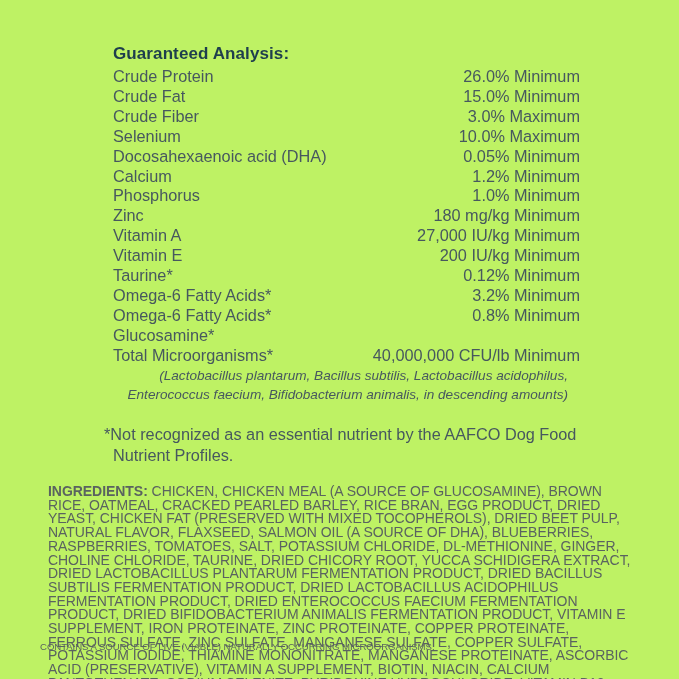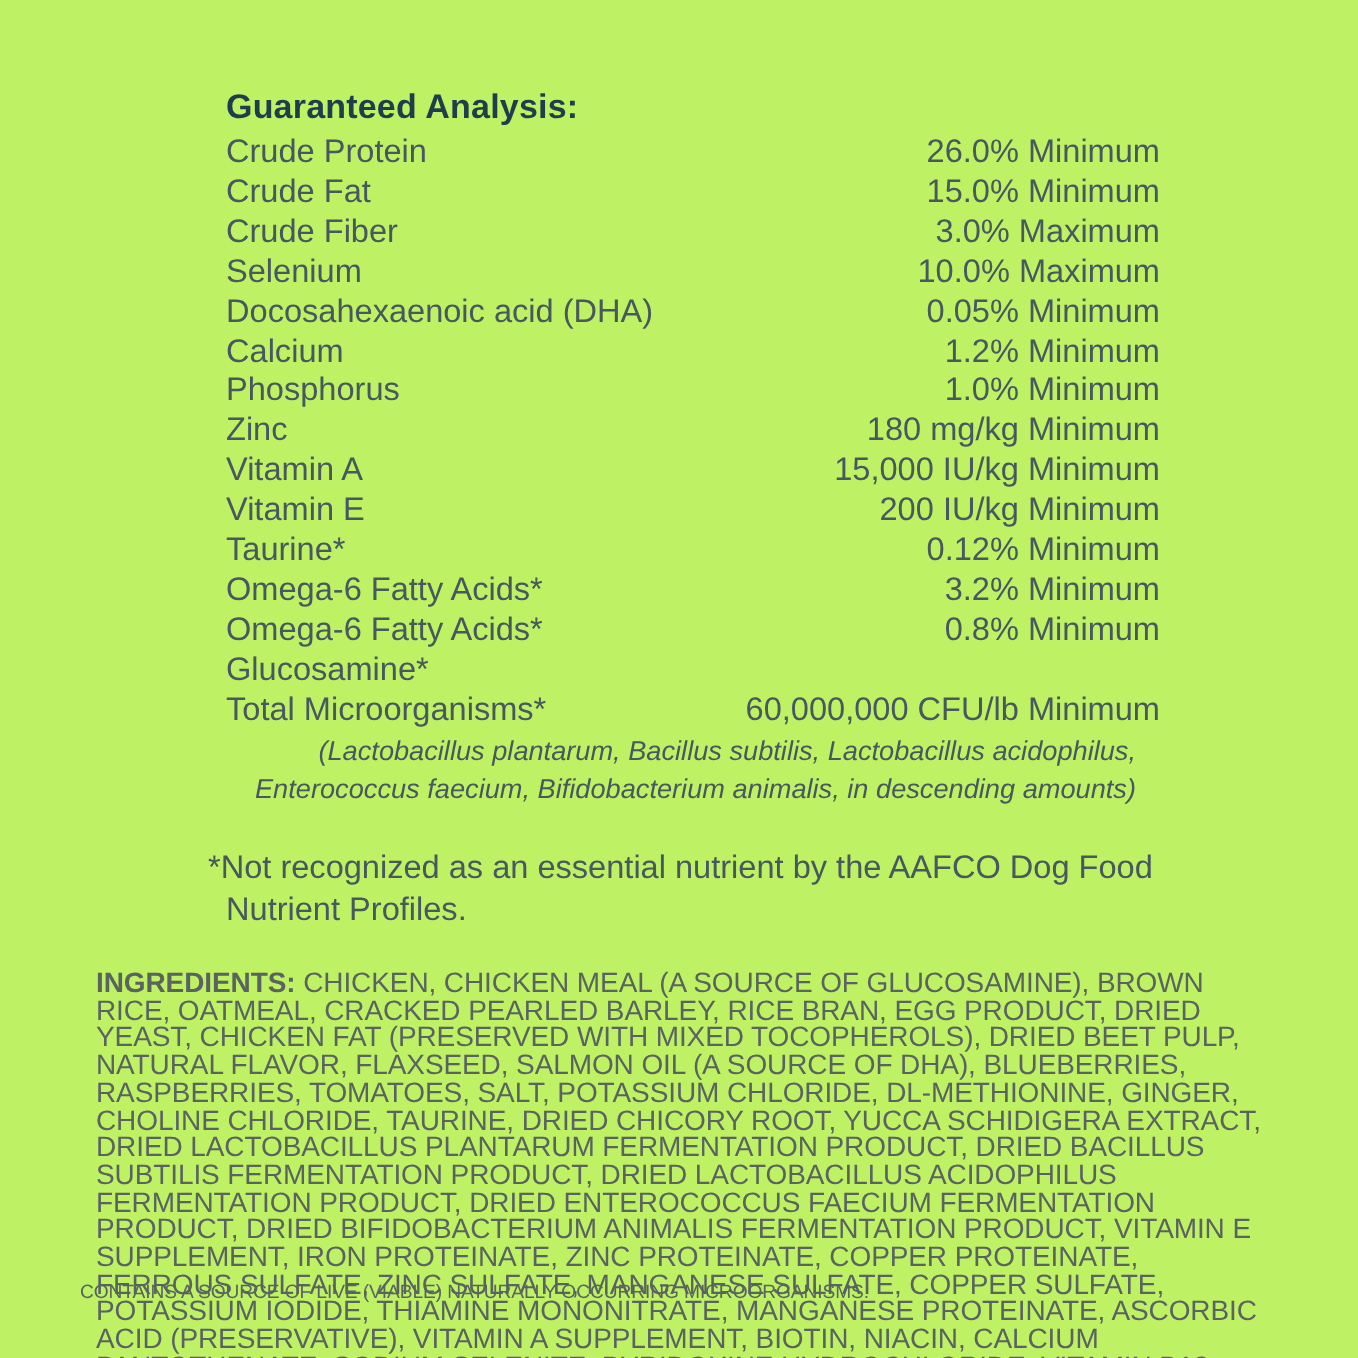--- a/index.html
+++ b/index.html
@@ -115,21 +115,21 @@
       <div class="ga-row">
         <span class="nutrient-name">Phosphorus</span>
         <span class="nutrient-value">1.0% Minimum</span>
       </div>
       <div class="ga-row">
         <span class="nutrient-name">Zinc</span>
         <span class="nutrient-value">180 mg/kg Minimum</span>
       </div>
       <div class="ga-row">
         <span class="nutrient-name">Vitamin A</span>
-        <span class="nutrient-value">15,000 IU/kg Minimum</span>
+        <span class="nutrient-value">27,000 IU/kg Minimum</span>
       </div>
       <div class="ga-row">
         <span class="nutrient-name">Vitamin E</span>
         <span class="nutrient-value">200 IU/kg Minimum</span>
       </div>
       <div class="ga-row">
         <span class="nutrient-name">Taurine*</span>
         <span class="nutrient-value">0.12% Minimum</span>
       </div>
       <div class="ga-row">
@@ -138,21 +138,21 @@
       </div>
       <div class="ga-row">
         <span class="nutrient-name">Omega-6 Fatty Acids*</span>
         <span class="nutrient-value">0.8% Minimum</span>
       </div>
       <div class="ga-row">
         <span class="nutrient-name">Glucosamine*</span>
       </div>
       <div class="ga-row">
         <span class="nutrient-name">Total Microorganisms*</span>
-        <span class="nutrient-value">60,000,000 CFU/lb Minimum</span>
+        <span class="nutrient-value">40,000,000 CFU/lb Minimum</span>
       </div>
     </div>
 
     <div class="micro-note">(Lactobacillus plantarum, Bacillus subtilis, Lactobacillus acidophilus, Enterococcus faecium, Bifidobacterium animalis, in descending amounts)</div>
   </div>
 
   <div class="aafco-footnote">*Not recognized as an essential nutrient by the AAFCO Dog Food Nutrient Profiles.</div>
 
   <div class="ingredients"><span class="ing-label">INGREDIENTS:</span>
     <span>CHICKEN, CHICKEN MEAL (A SOURCE OF GLUCOSAMINE), BROWN RICE, OATMEAL, CRACKED PEARLED BARLEY, RICE BRAN, EGG PRODUCT, DRIED YEAST, CHICKEN FAT (PRESERVED WITH MIXED TOCOPHEROLS), DRIED BEET PULP, NATURAL FLAVOR, FLAXSEED, SALMON OIL (A SOURCE OF DHA), BLUEBERRIES, RASPBERRIES, TOMATOES, SALT, POTASSIUM CHLORIDE, DL-METHIONINE, GINGER, CHOLINE CHLORIDE, TAURINE, DRIED CHICORY ROOT, YUCCA SCHIDIGERA EXTRACT, DRIED LACTOBACILLUS PLANTARUM FERMENTATION PRODUCT, DRIED BACILLUS SUBTILIS FERMENTATION PRODUCT, DRIED LACTOBACILLUS ACIDOPHILUS FERMENTATION PRODUCT, DRIED ENTEROCOCCUS FAECIUM FERMENTATION PRODUCT, DRIED BIFIDOBACTERIUM ANIMALIS FERMENTATION PRODUCT, VITAMIN E SUPPLEMENT, IRON PROTEINATE, ZINC PROTEINATE, COPPER PROTEINATE, FERROUS SULFATE, ZINC SULFATE, MANGANESE SULFATE, COPPER SULFATE, POTASSIUM IODIDE, THIAMINE MONONITRATE, MANGANESE PROTEINATE, ASCORBIC ACID (PRESERVATIVE), VITAMIN A SUPPLEMENT, BIOTIN, NIACIN, CALCIUM PANTOTHENATE, SODIUM SELENITE, PYRIDOXINE HYDROCHLORIDE, VITAMIN B12 SUPPLEMENT, RIBOFLAVIN, VITAMIN D3 SUPPLEMENT, FOLIC ACID.</span>

